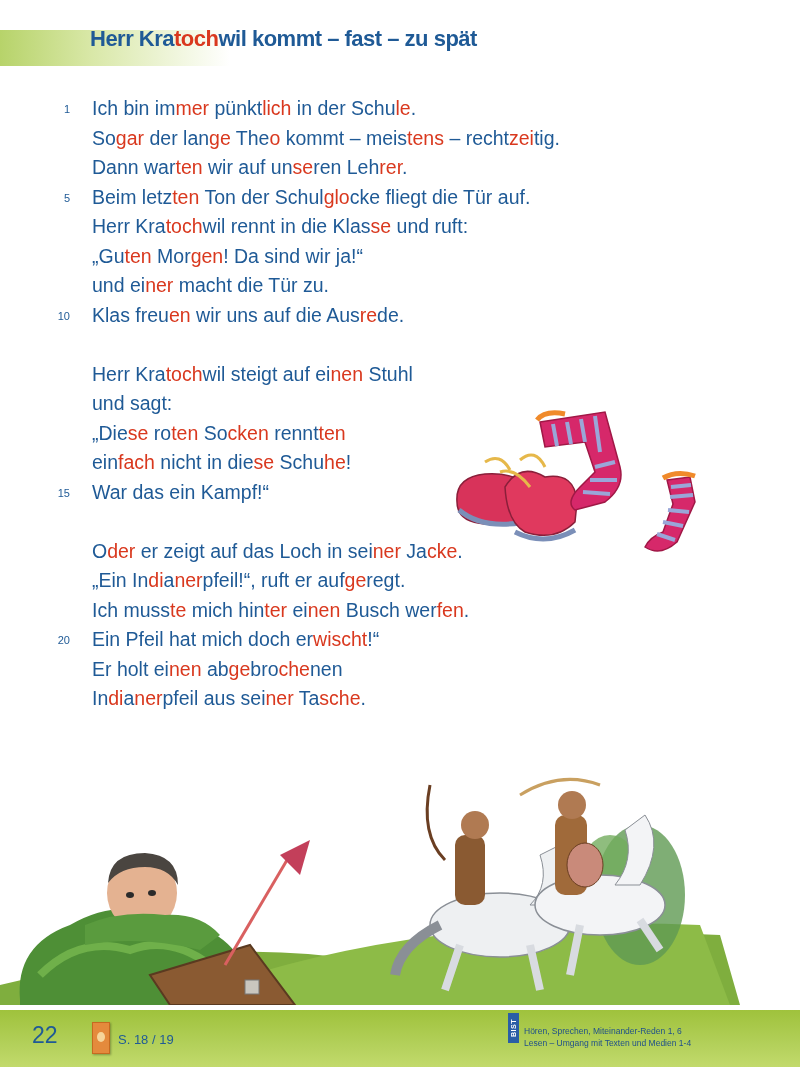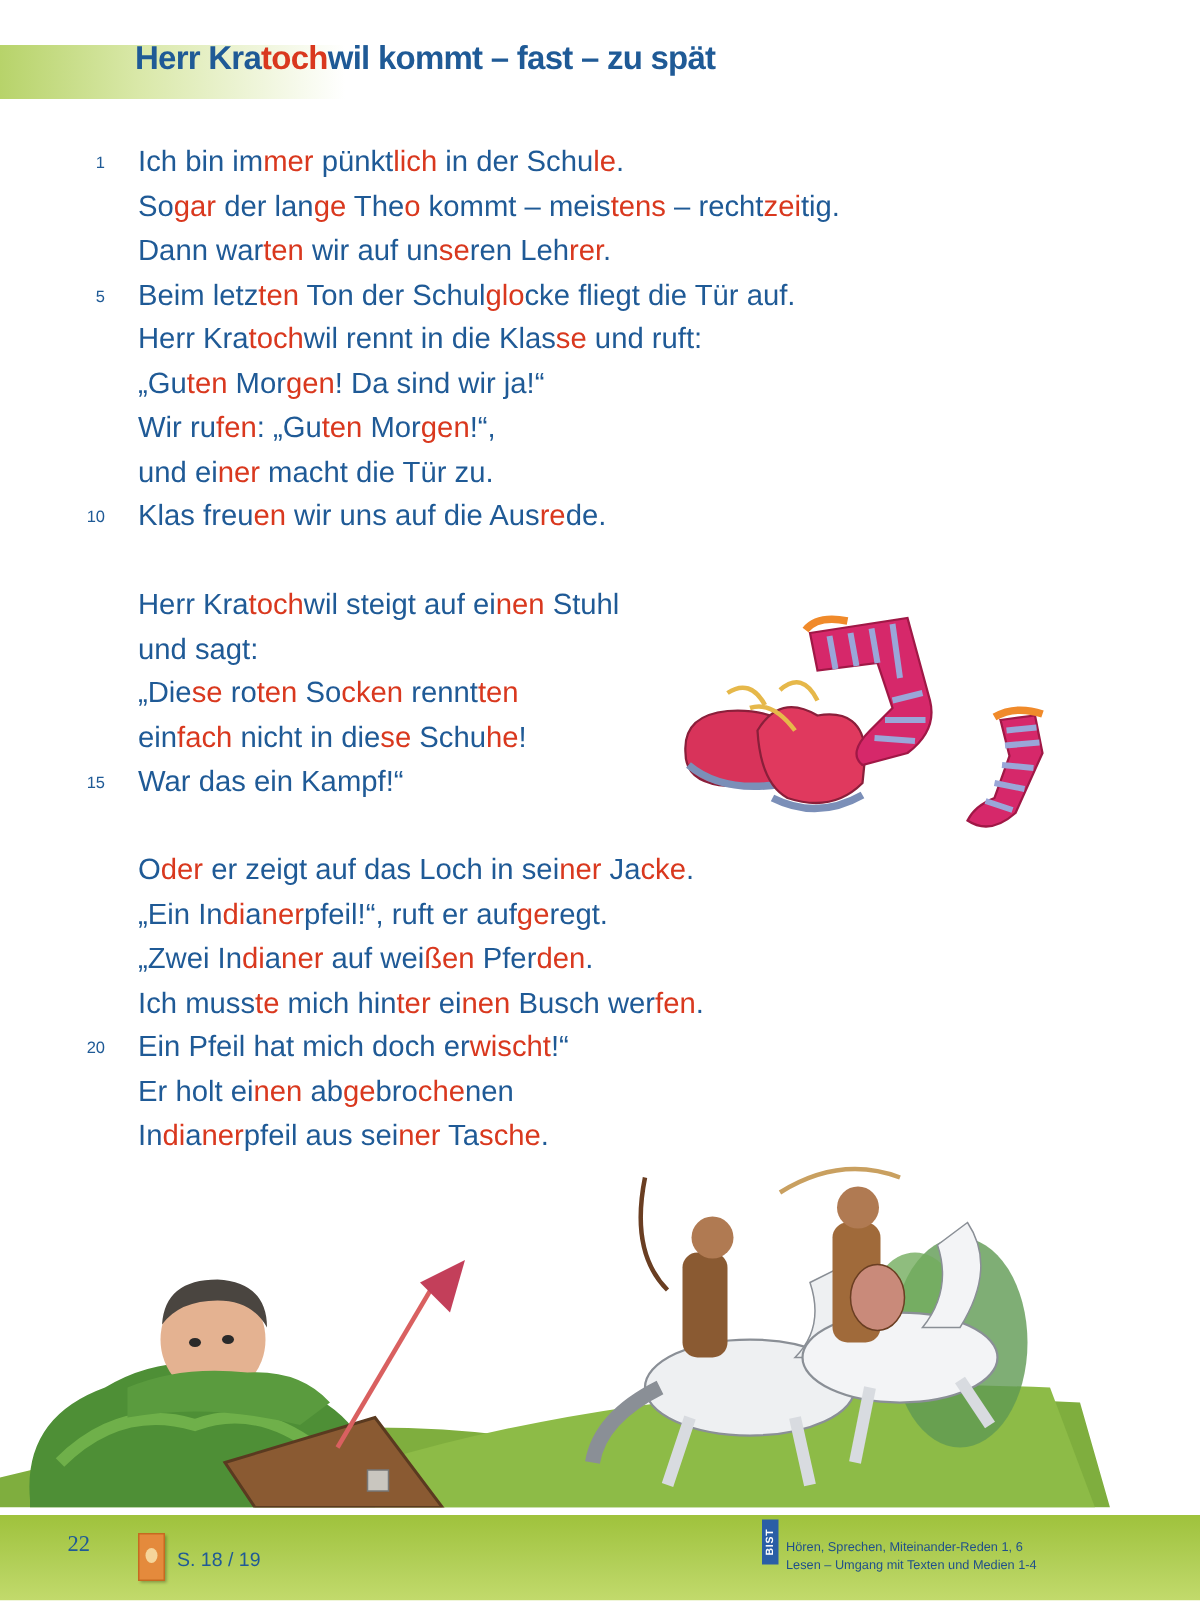--- a/index.html
+++ b/index.html
@@ -10,53 +10,51 @@
   .blue { color:#1f5a96; }
   .poem { position:absolute; left:0; top:94px; width:620px; }
   .line { position:relative; height:29.5px; font-size:19.5px; line-height:29.5px; color:#1f5a96; padding-left:92px; white-space:nowrap; }
   .line.gap { height:29.5px; }
   .lnum { position:absolute; left:44px; width:26px; text-align:right; font-size:11px; color:#1f5a96; top:1px; }
   
   .socks { position:absolute; left:445px; top:392px; width:290px; height:165px; }
   
   .scene { position:absolute; left:0; top:775px; width:800px; height:230px; }
   .ground { position:absolute; left:0; top:1010px; width:800px; height:57px; background:#a9c94a; background:linear-gradient(180deg,#9fc23c 0%, #b3d05a 60%, #c2da6c 100%); }
-  .footer-page { position:absolute; left:45px; top:1022px; font-size:15px; color:#1f5a96; font-family:Liberation Serif, serif; }
+  .footer-page { position:absolute; left:32px; top:1022px; font-size:23px; color:#1f5a96; font-family:Liberation Sans, sans-serif; }
   .book-icon { position:absolute; left:92px; top:1022px; width:16px; height:30px; background:#e48a3c; border:1px solid #c66a20; box-shadow:1px 1px 2px rgba(0,0,0,0.3); }
   .book-icon::after { content:""; position:absolute; left:4px; top:9px; width:8px; height:10px; background:#f6d59a; border-radius:50%; }
   .footer-ref { position:absolute; left:118px; top:1032px; font-size:13px; color:#1f5a96; }
   .bist-badge { position:absolute; left:508px; top:1013px; width:11px; height:30px; background:#2a5ea6; color:#fff; font-size:7px; font-weight:bold; writing-mode:vertical-rl; transform:rotate(180deg); text-align:center; line-height:11px; letter-spacing:0.5px; }
   .bist-lines { position:absolute; left:524px; top:1025px; font-size:8.5px; line-height:12px; color:#1f4f8a; }
 </style>
 </head>
 <body>
 
 <div class="title-band"></div>
 <h1 class="title" style="margin:0"><span class="blue">Herr Kra</span><span class="red">toch</span><span class="blue">wil kommt – fast – zu spät</span></h1>
 
 <div class="poem">
     <div class="line"><span class="lnum">1</span><span class="blue">Ich bin im</span><span class="red">mer</span><span class="blue"> pünkt</span><span class="red">lich</span><span class="blue"> in der Schu</span><span class="red">le</span><span class="blue">.</span></div>
     <div class="line"><span class="blue">So</span><span class="red">gar</span><span class="blue"> der lan</span><span class="red">ge</span><span class="blue"> The</span><span class="red">o</span><span class="blue"> kommt – meis</span><span class="red">tens</span><span class="blue"> – recht</span><span class="red">zei</span><span class="blue">tig.</span></div>
     <div class="line"><span class="blue">Dann war</span><span class="red">ten</span><span class="blue"> wir auf un</span><span class="red">se</span><span class="blue">ren Leh</span><span class="red">rer</span><span class="blue">.</span></div>
     <div class="line"><span class="lnum">5</span><span class="blue">Beim letz</span><span class="red">ten</span><span class="blue"> Ton der Schul</span><span class="red">glo</span><span class="blue">cke fliegt die Tür auf.</span></div>
     <div class="line"><span class="blue">Herr Kra</span><span class="red">toch</span><span class="blue">wil rennt in die Klas</span><span class="red">se</span><span class="blue"> und ruft:</span></div>
     <div class="line"><span class="blue">„Gu</span><span class="red">ten</span><span class="blue"> Mor</span><span class="red">gen</span><span class="blue">! Da sind wir ja!“</span></div>
-    <div class="line"><span class="blue">Wir ru</span><span class="red">fen</span><span class="blue">: „Gu</span><span class="red">ten</span><span class="blue"> Mor</span><span class="red">gen</span><span class="blue">!“,</span></div>
     <div class="line"><span class="blue">und ei</span><span class="red">ner</span><span class="blue"> macht die Tür zu.</span></div>
     <div class="line"><span class="lnum">10</span><span class="blue">Klas freu</span><span class="red">en</span><span class="blue"> wir uns auf die Aus</span><span class="red">re</span><span class="blue">de.</span></div>
     <div class="line gap"></div>
     <div class="line"><span class="blue">Herr Kra</span><span class="red">toch</span><span class="blue">wil steigt auf ei</span><span class="red">nen</span><span class="blue"> Stuhl</span></div>
     <div class="line"><span class="blue">und sagt:</span></div>
     <div class="line"><span class="blue">„Die</span><span class="red">se</span><span class="blue"> ro</span><span class="red">ten</span><span class="blue"> So</span><span class="red">cken</span><span class="blue"> rennt</span><span class="red">ten</span></div>
     <div class="line"><span class="blue">ein</span><span class="red">fach</span><span class="blue"> nicht in die</span><span class="red">se</span><span class="blue"> Schu</span><span class="red">he</span><span class="blue">!</span></div>
     <div class="line"><span class="lnum">15</span><span class="blue">War das ein Kampf!“</span></div>
     <div class="line gap"></div>
     <div class="line"><span class="blue">O</span><span class="red">der</span><span class="blue"> er zeigt auf das Loch in sei</span><span class="red">ner</span><span class="blue"> Ja</span><span class="red">cke</span><span class="blue">.</span></div>
     <div class="line"><span class="blue">„Ein In</span><span class="red">di</span><span class="blue">a</span><span class="red">ner</span><span class="blue">pfeil!“, ruft er auf</span><span class="red">ge</span><span class="blue">regt.</span></div>
-    <div class="line"><span class="blue">„Zwei In</span><span class="red">di</span><span class="blue">a</span><span class="red">ner</span><span class="blue"> auf wei</span><span class="red">ßen</span><span class="blue"> Pfer</span><span class="red">den</span><span class="blue">.</span></div>
     <div class="line"><span class="blue">Ich muss</span><span class="red">te</span><span class="blue"> mich hin</span><span class="red">ter</span><span class="blue"> ei</span><span class="red">nen</span><span class="blue"> Busch wer</span><span class="red">fen</span><span class="blue">.</span></div>
     <div class="line"><span class="lnum">20</span><span class="blue">Ein Pfeil hat mich doch er</span><span class="red">wischt</span><span class="blue">!“</span></div>
     <div class="line"><span class="blue">Er holt ei</span><span class="red">nen</span><span class="blue"> ab</span><span class="red">ge</span><span class="blue">bro</span><span class="red">che</span><span class="blue">nen</span></div>
     <div class="line"><span class="blue">In</span><span class="red">di</span><span class="blue">a</span><span class="red">ner</span><span class="blue">pfeil aus sei</span><span class="red">ner</span><span class="blue"> Ta</span><span class="red">sche</span><span class="blue">.</span></div>
   </div>
 
 <svg class="socks" viewBox="0 0 290 165">
 
   <g>
     <path d="M12 110 Q10 85 40 82 Q70 80 85 95 L95 120 Q80 135 40 132 Q12 130 12 110Z" fill="#d8335a" stroke="#8a1f3a" stroke-width="1.5"></path>

